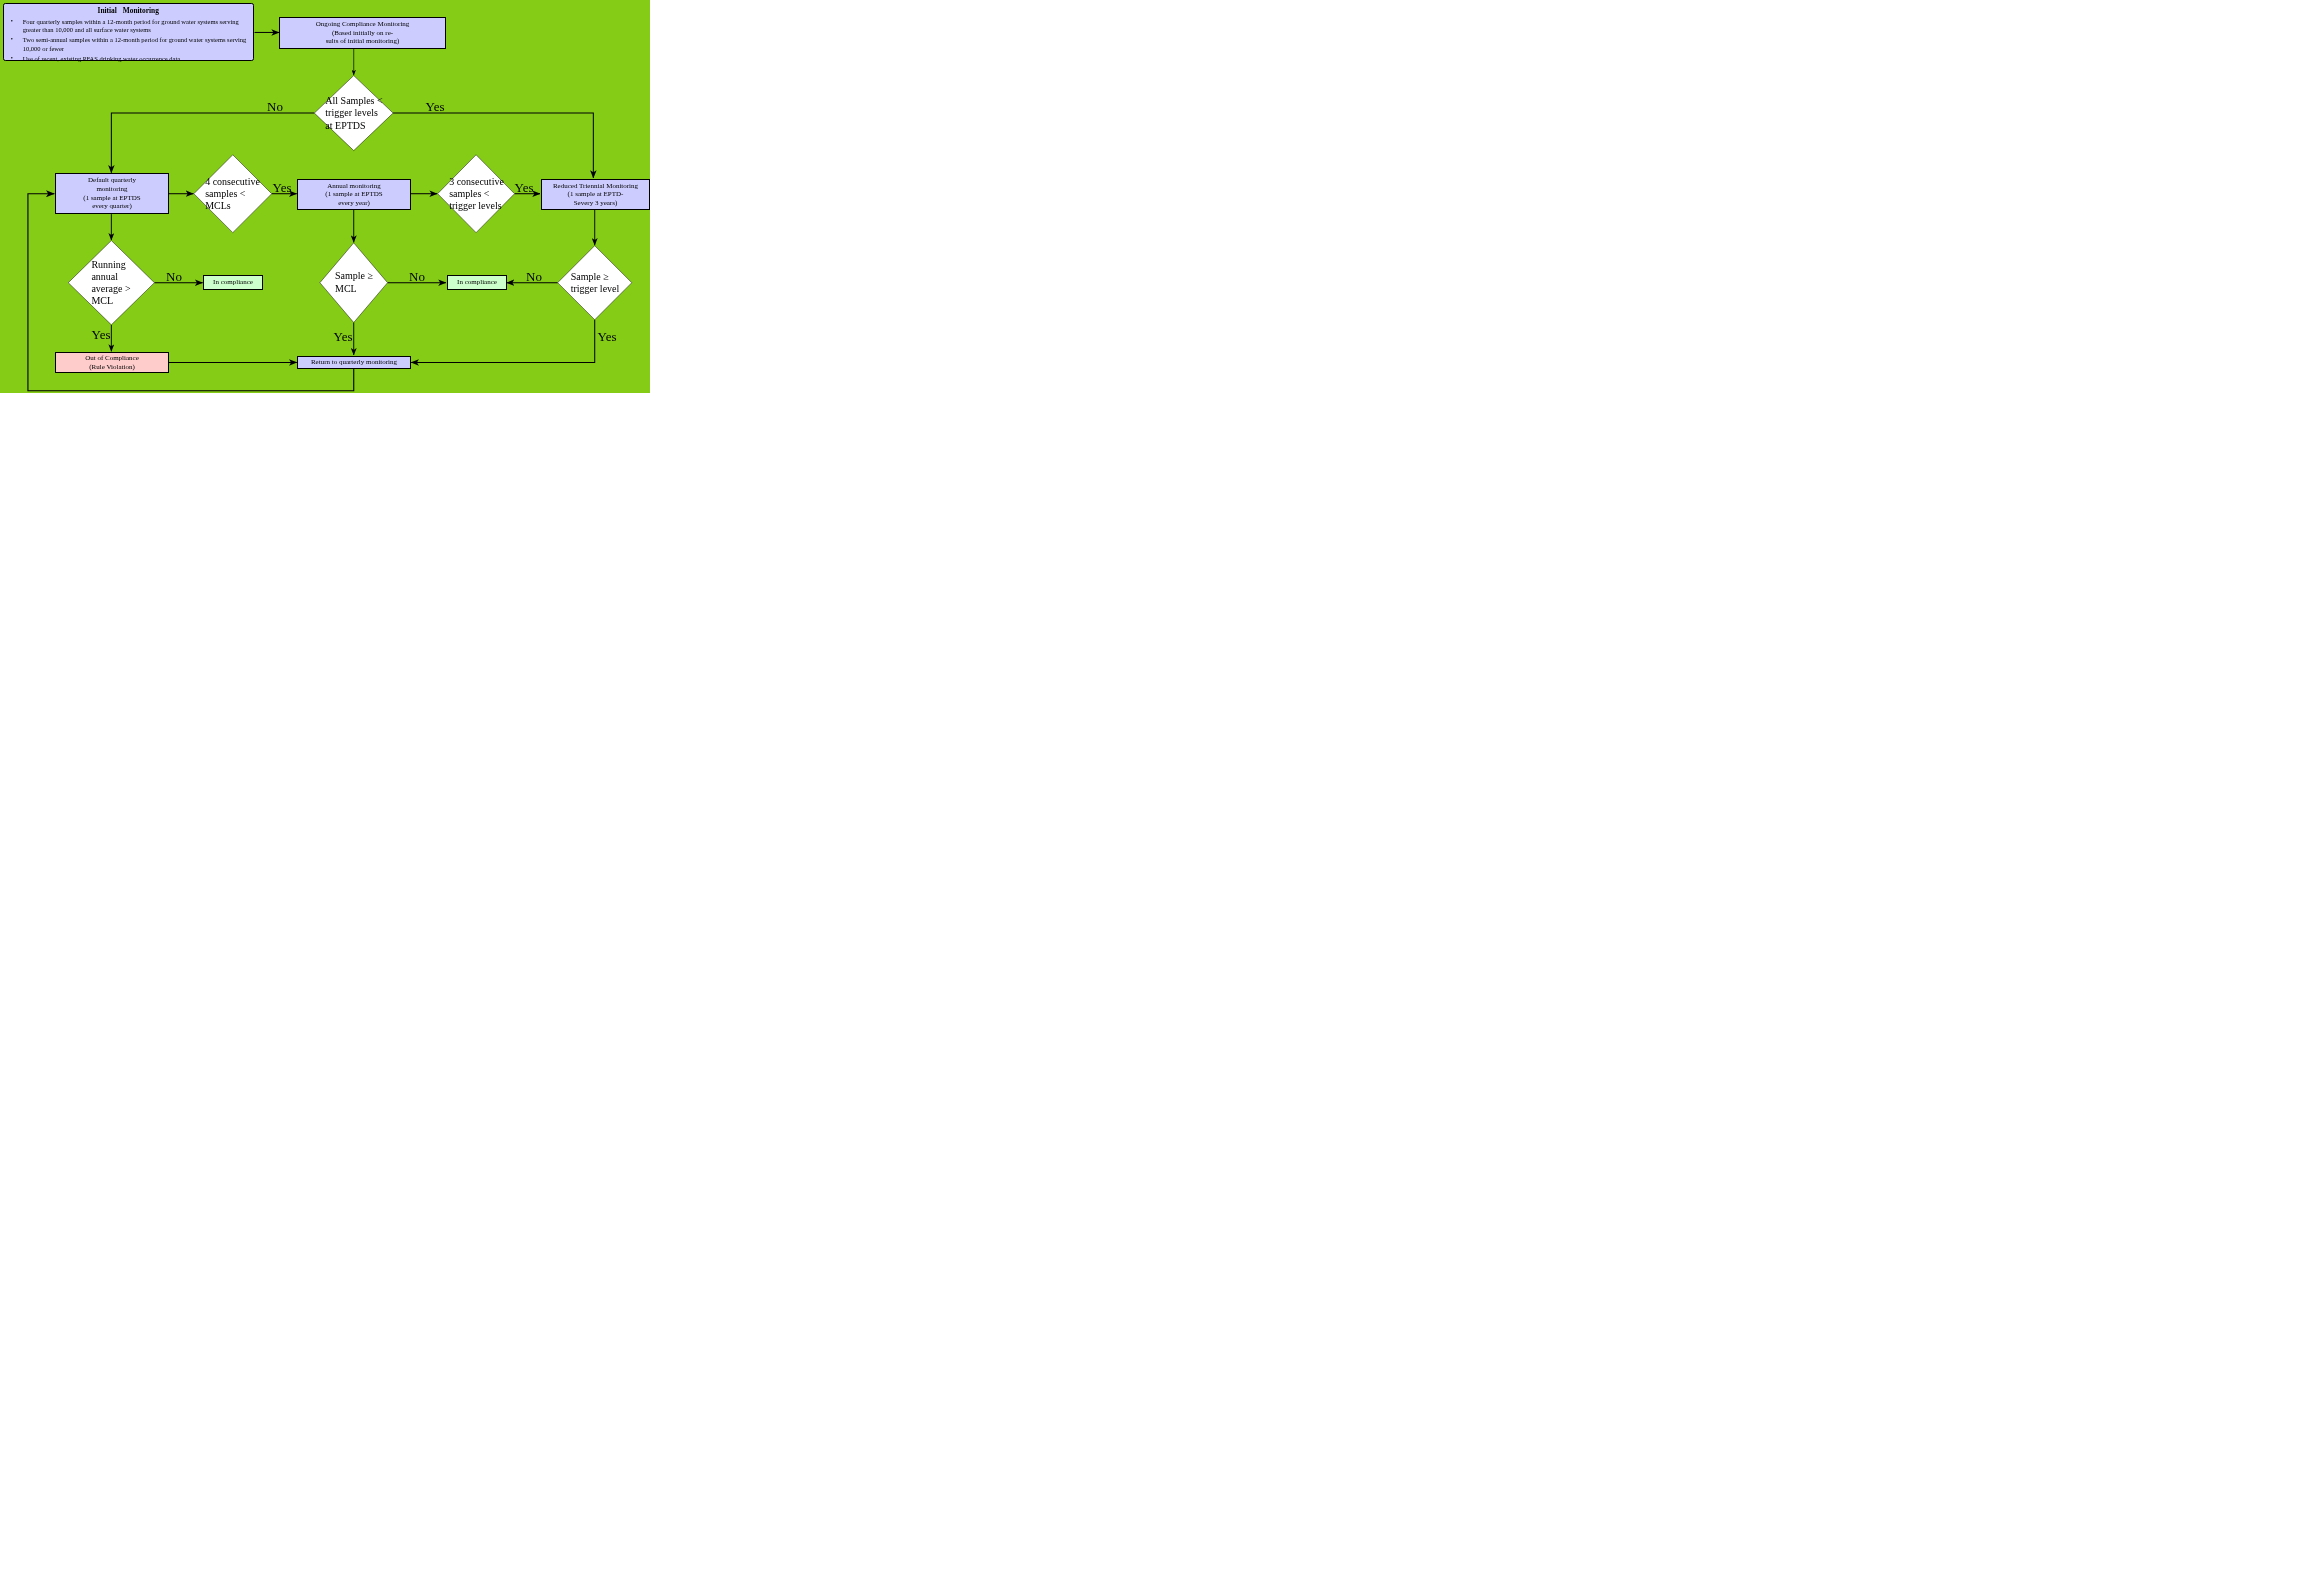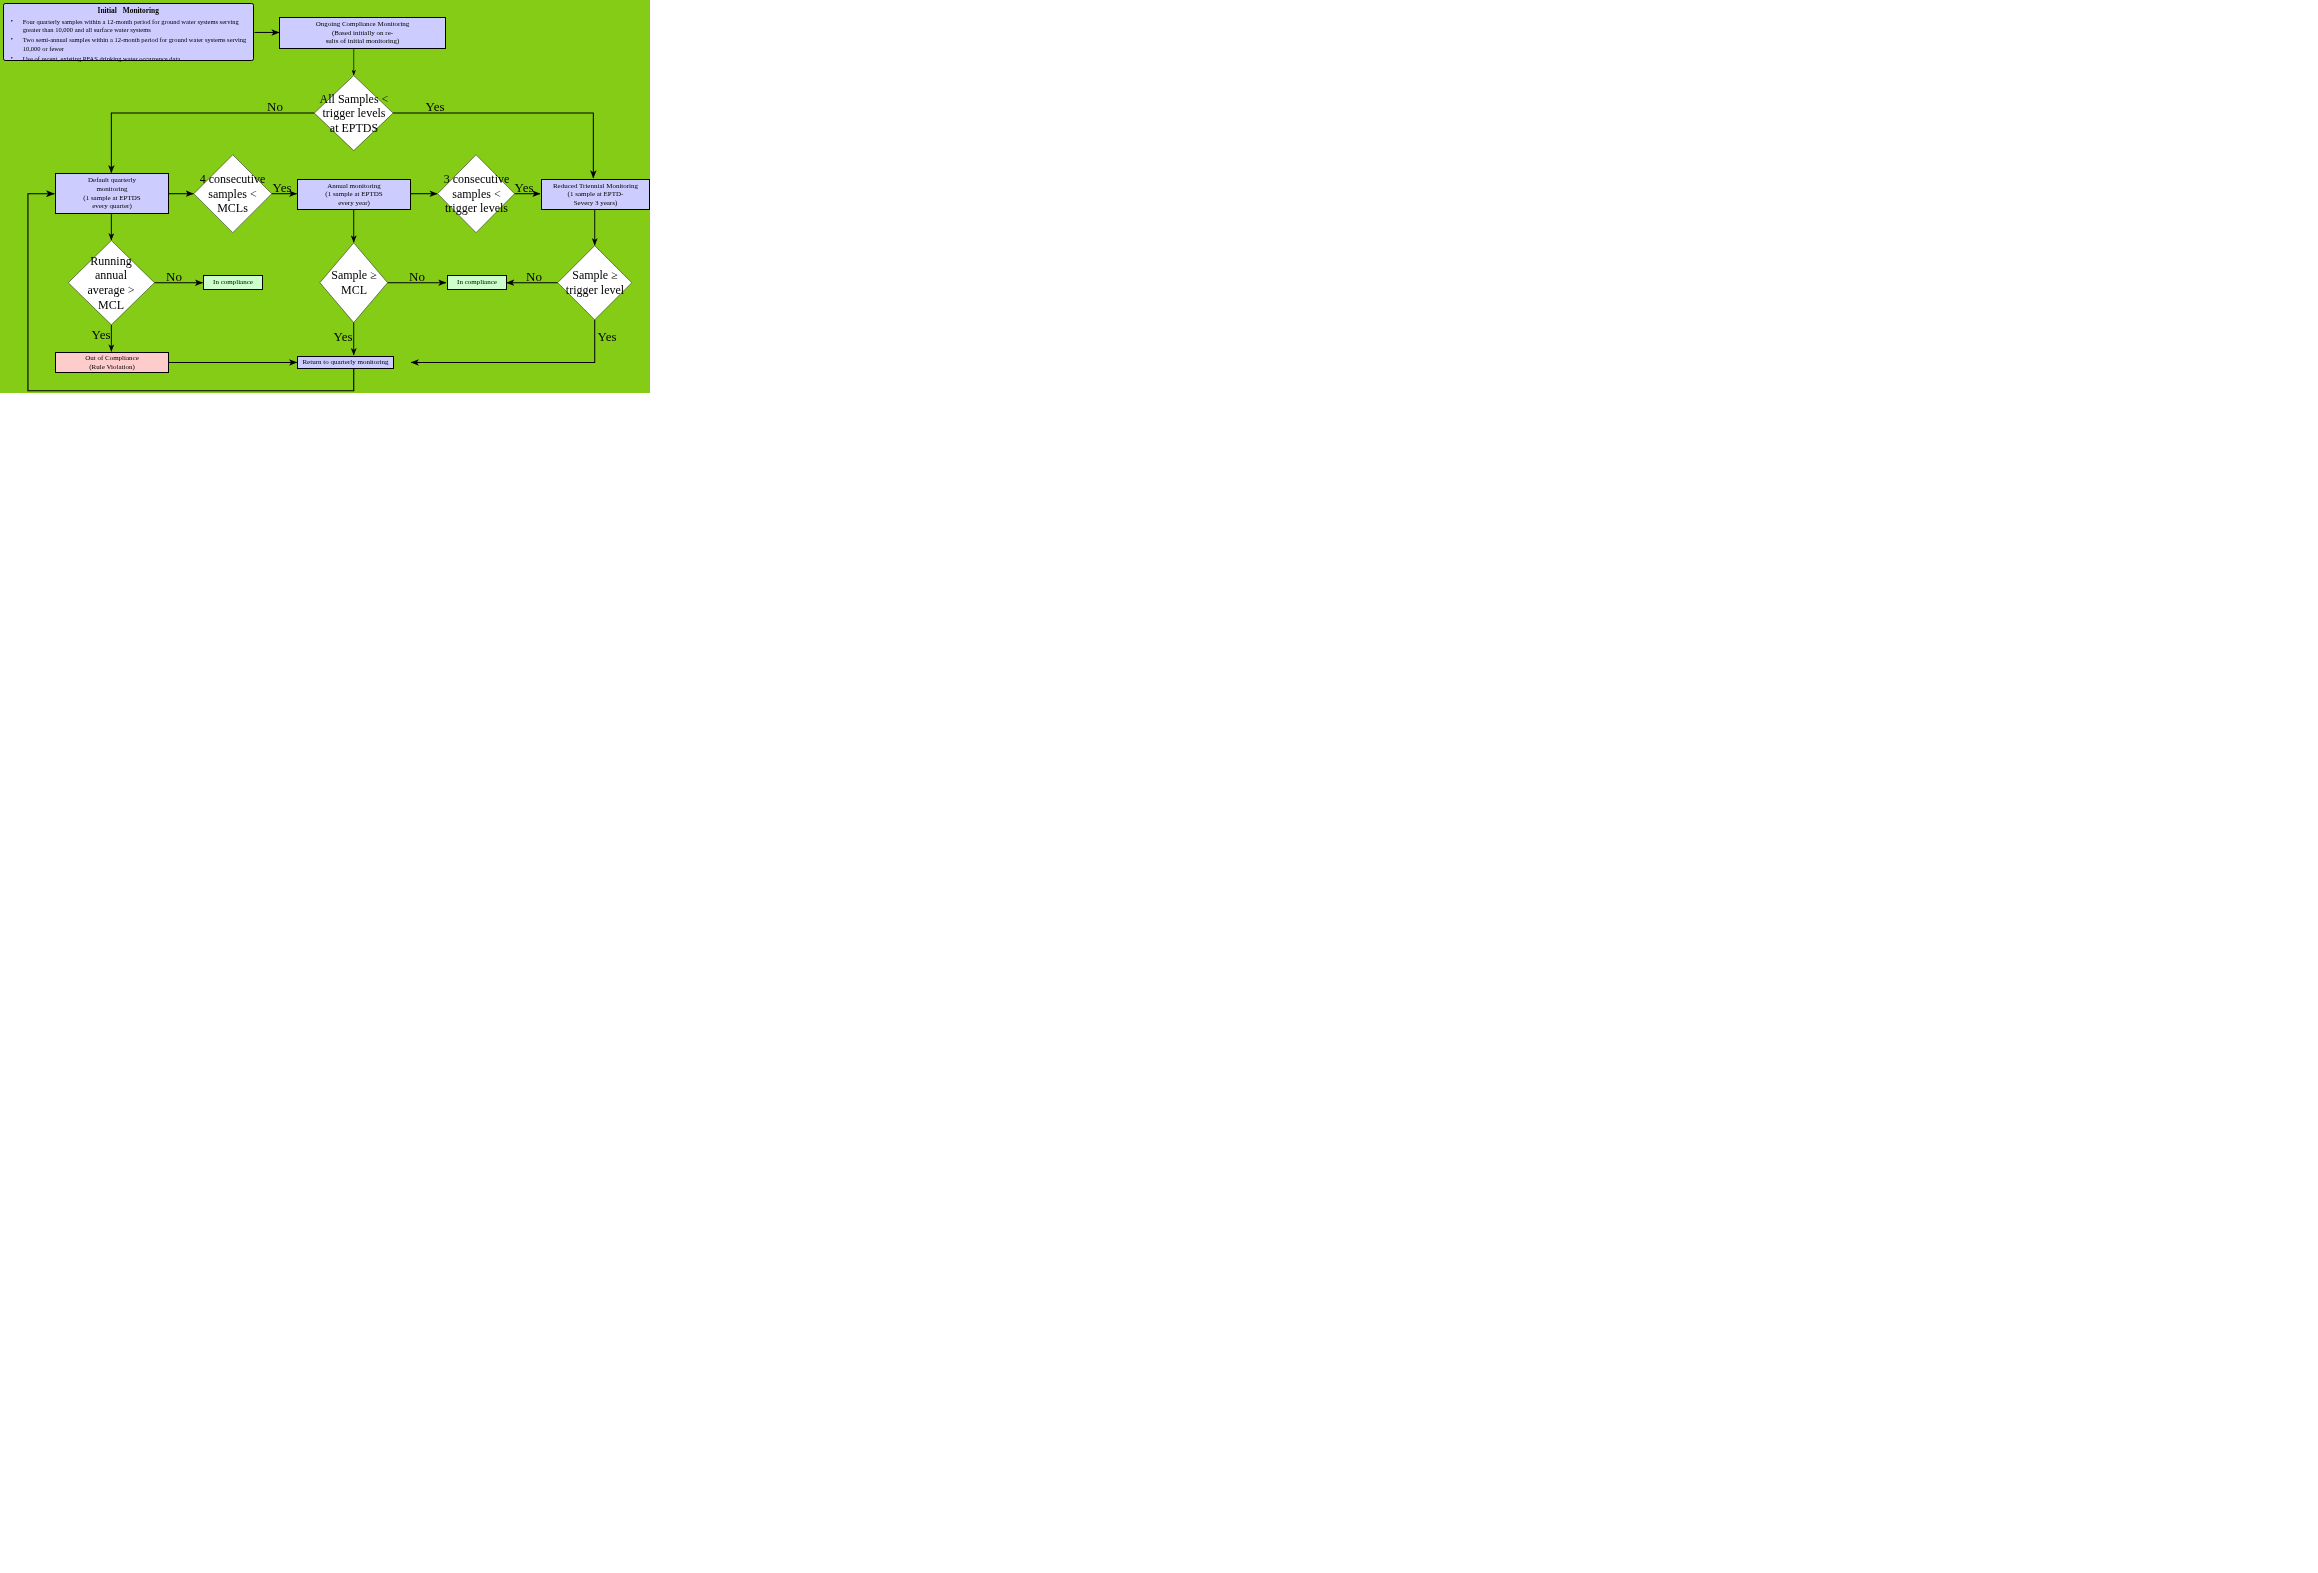--- a/index.html
+++ b/index.html
@@ -34,23 +34,22 @@
     line-height: 1.22;
   }
   .purple { background: #ccccff; border: 0.6px solid #000000; }
   .green  { background: #ccffcc; border: 0.5px solid #000000; border-radius: 0; }
   .pink   { background: #ffcccc; border: 0.6px solid #000000; }
   .diamond-label {
     position: absolute;
     display: flex;
     align-items: center;
     justify-content: center;
-    text-align: center;
     white-space: pre-line;
-    font-size: 12px;
+    font-size: 10px;
     line-height: 1.22;
     pointer-events: none;
   }
   .edge-label {
     position: absolute;
     transform: translate(-50%, -50%);
     font-size: 13px;
     color: #000000;
   }
   
@@ -166,21 +165,21 @@
 (1 sample at EPTD-
 Severy 3 years)</div>
 
   <div class="node green" style="left:203px; top:275px; width:60px; height:15.3px;">In compliance</div>
 
   <div class="node green" style="left:447px; top:275px; width:60px; height:15.3px;">In compliance</div>
 
   <div class="node pink" style="left:55px; top:352px; width:114px; height:21.3px;">Out of Compliance
 (Rule Violation)</div>
 
-  <div class="node purple" style="left:297px; top:356px; width:97px; height:13.4px;">Return to quarterly monitoring</div>
+  <div class="node purple" style="left:297px; top:356px; width:114px; height:13.4px;">Return to quarterly monitoring</div>
 
   <div class="diamond-label" style="left:319px; top:85px; width:70px; height:57px;">All Samples &lt;
 trigger levels
 at EPTDS</div>
 
   <div class="diamond-label" style="left:198px; top:166px; width:69px; height:56px;">4 consecutive
 samples &lt;
 MCLs</div>
 
   <div class="diamond-label" style="left:442px; top:166px; width:69px; height:56px;">3 consecutive

